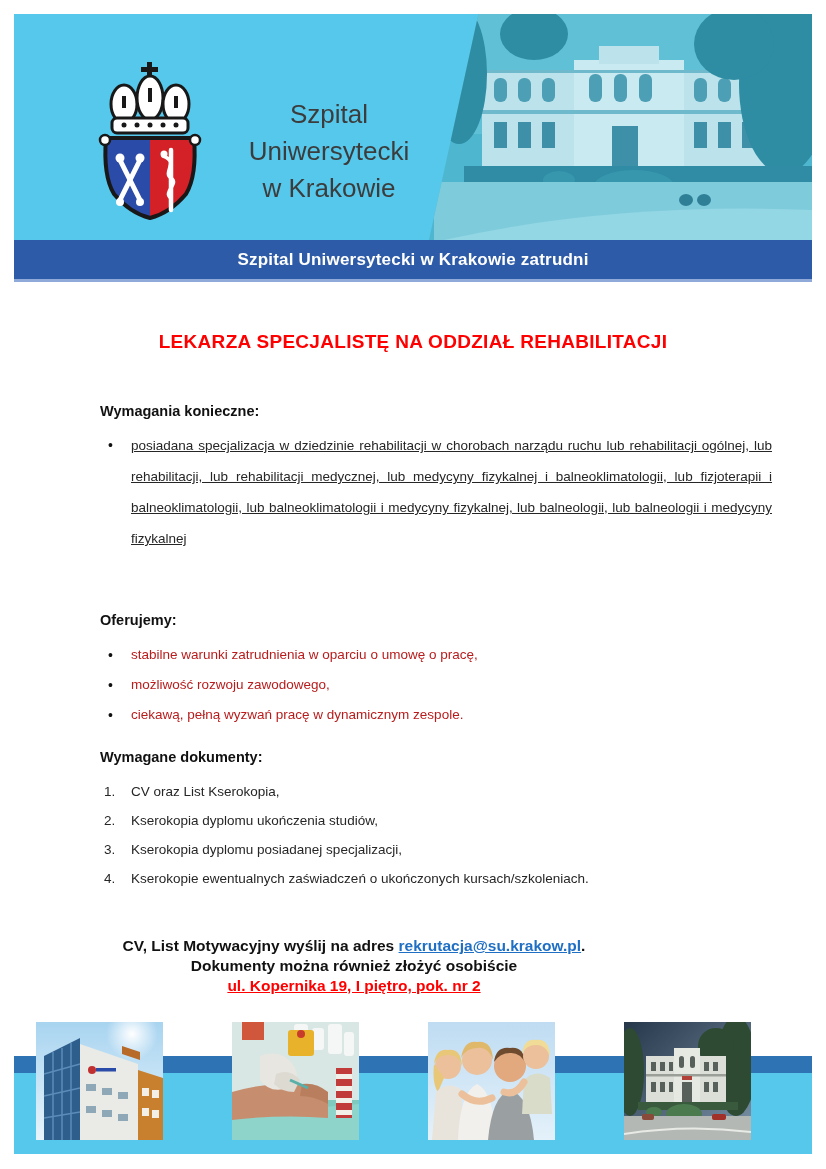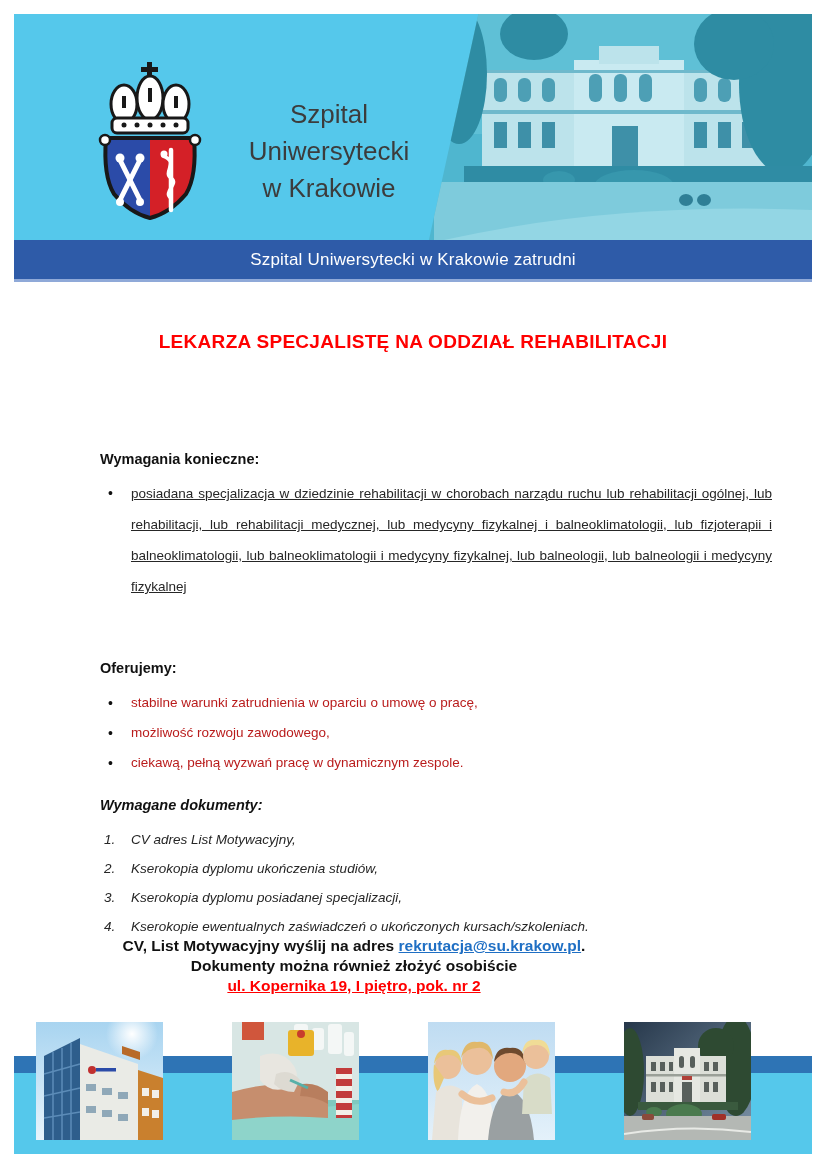--- a/index.html
+++ b/index.html
@@ -12,40 +12,40 @@
   .hdr-photo{position:absolute;inset:0;clip-path:polygon(58.2% 0,100% 0,100% 100%,52% 100%);}
   .hdr-photo svg{display:block;}
   .crest{position:absolute;left:60px;top:44px;width:152px;height:166px;}
   .logo-text{
     position:absolute;left:190px;top:82px;width:250px;text-align:center;
     font-family:Liberation Sans, sans-serif;font-size:26px;line-height:37px;color:#3c3c3c;
   }
   
   .banner{
     position:absolute;left:14px;top:240px;width:798px;height:39px;background:#2E5BA8;
-    border-bottom:3px solid #8FA9D8;color:#ffffff;font-weight:normal;font-size:17px;
+    border-bottom:3px solid #8FA9D8;color:#ffffff;font-weight:bold;font-size:17px;
     text-align:center;line-height:39px;letter-spacing:.2px;
   }
   
   .job-title{
     position:absolute;left:0;top:331px;width:826px;text-align:center;
     color:#FF0000;font-weight:bold;font-size:19px;letter-spacing:.3px;
   }
   .section{position:absolute;left:100px;width:672px;}
-  .sec-head{font-weight:bold;font-size:14.5px;color:#111;margin-top:48px;}
+  .sec-head{font-weight:bold;font-size:14.5px;color:#111;}
   .req{top:403px;}
   .req .bullet-par{margin-top:11px;display:flex;}
   .req .bdot{width:31px;flex:0 0 31px;font-size:14px;line-height:31px;color:#111;padding-left:8px;box-sizing:border-box;}
   .req .ptext{flex:1;text-align:justify;font-size:13.5px;line-height:31px;color:#262626;text-decoration:underline;}
   .offer{top:612px;}
   .offer .row{display:flex;margin-top:0;}
   .offer .list{margin-top:12px;}
   .offer .bdot{width:31px;flex:0 0 31px;font-size:14px;line-height:30px;color:#111;padding-left:8px;box-sizing:border-box;}
   .offer .itext{flex:1;font-size:13.5px;line-height:30px;color:#b91c1c;}
-  .docs{top:749px;font-style:italic;}
+  .docs{top:749px;}
   .docs .list{margin-top:12px;}
   .docs .row{display:flex;}
   .docs .num{width:31px;flex:0 0 31px;font-size:13.5px;line-height:29px;color:#262626;padding-left:4px;box-sizing:border-box;}
   .docs .itext{flex:1;font-size:13.5px;line-height:29px;color:#262626;}
   
   .contact{
     position:absolute;left:0;top:936px;width:708px;text-align:center;
     font-weight:bold;font-size:15.5px;line-height:20px;color:#111;
   }
   .contact a{text-decoration:underline;}
@@ -199,21 +199,21 @@
         <span class="itext">ciekawą, pełną wyzwań pracę w dynamicznym zespole.</span>
       </div>
     </div>
   </div>
 
   <div class="section docs">
     <div class="sec-head">Wymagane dokumenty:</div>
     <div class="list">
       <div class="row">
         <span class="num">1.</span>
-        <span class="itext">CV adres List Motywacyjny,</span>
+        <span class="itext">CV oraz List Kserokopia,</span>
       </div>
       <div class="row">
         <span class="num">2.</span>
         <span class="itext">Kserokopia dyplomu ukończenia studiów,</span>
       </div>
       <div class="row">
         <span class="num">3.</span>
         <span class="itext">Kserokopia dyplomu posiadanej specjalizacji,</span>
       </div>
       <div class="row">

